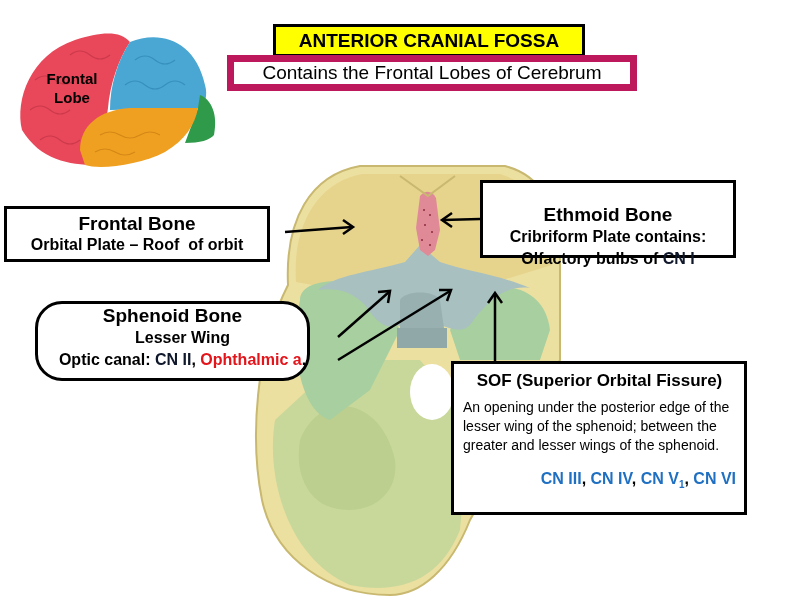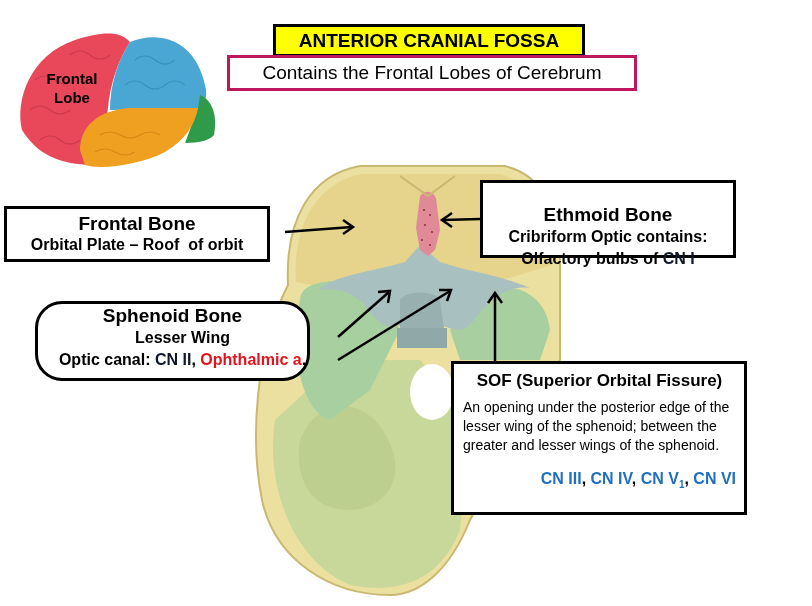--- a/index.html
+++ b/index.html
@@ -3,21 +3,21 @@
 <meta charset="utf-8">
 <style>
   html, body { margin: 0; padding: 0; background: #ffffff; }
   body { width: 812px; height: 606px; position: relative; overflow: hidden;
          font-family: "Liberation Sans", sans-serif; color: #000; }
   .abs { position: absolute; }
   .title-box { left: 273px; top: 24px; width: 312px; height: 33px; background: #ffff00;
                border: 3px solid #000; box-sizing: border-box; display: flex;
                align-items: center; justify-content: center; font-weight: bold; font-size: 19px; }
   .subtitle-box { left: 227px; top: 55px; width: 410px; height: 36px; background: #fff;
-               border: 3px solid #be185d; box-sizing: border-box; display: flex;
+               border: 7px solid #be185d; box-sizing: border-box; display: flex;
                align-items: center; justify-content: center; font-size: 19px; }
   .label-box { position: absolute; background: #fff; border: 3px solid #000; box-sizing: border-box;
                text-align: center; font-weight: bold; }
   .frontal-box { left: 4px; top: 206px; width: 266px; height: 56px; padding-top: 3px; }
   .frontal-box .h { font-size: 19px; line-height: 23px; }
   .frontal-box .s { font-size: 16px; line-height: 20px; }
   .ethmoid-box { left: 480px; top: 180px; width: 256px; height: 78px; padding-top: 20px; }
   .ethmoid-box .h { font-size: 19px; line-height: 23px; }
   .ethmoid-box .s { font-size: 16px; line-height: 22px; }
   .sphenoid-box { left: 35px; top: 301px; width: 275px; height: 80px; padding-top: 0; border-radius: 27px; }
@@ -112,21 +112,21 @@
 <div class="abs title-box">ANTERIOR CRANIAL FOSSA</div>
 <div class="abs subtitle-box">Contains the Frontal Lobes of Cerebrum</div>
 
 <div class="label-box frontal-box">
   <div class="h">Frontal Bone</div>
   <div class="s" style="white-space:pre">Orbital Plate – Roof  of orbit</div>
 </div>
 
 <div class="label-box ethmoid-box">
   <div class="h">Ethmoid Bone</div>
-  <div class="s">Cribriform Optic contains:</div>
+  <div class="s">Cribriform Plate contains:</div>
   <div class="s"><span style="white-space:pre">Olfactory bulbs of </span><span class="blue">CN I</span></div>
 </div>
 
 <div class="label-box sphenoid-box">
   <div class="h">Sphenoid Bone</div>
   <div class="s">Lesser Wing</div>
   <div class="s"><span style="white-space:pre">Optic canal: </span><span class="blue">CN II</span><span style="white-space:pre">, </span><span class="red">Ophthalmic a</span><span>.</span></div>
 </div>
 
 <div class="label-box sof-box">

